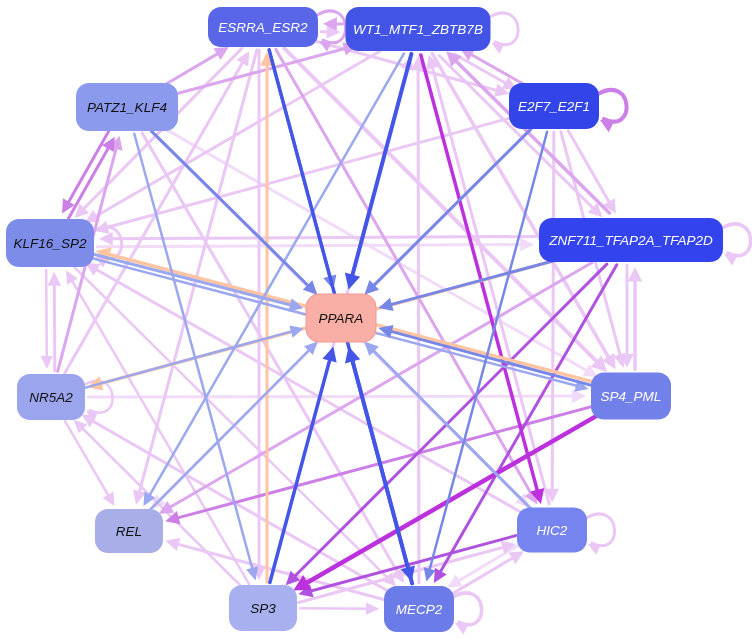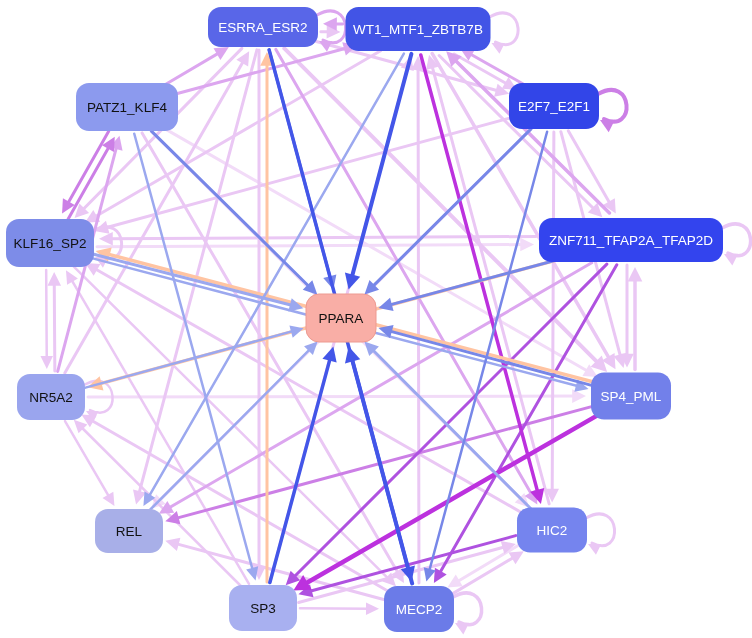--- a/index.html
+++ b/index.html
@@ -1,17 +1,17 @@
 <!DOCTYPE html>
 <html><head>
 <meta charset="utf-8">
 <style>
   html,body{margin:0;padding:0;background:#ffffff;}
   body{font-family:"Liberation Sans", sans-serif;}
-  #stage{position:relative;width:752px;height:638px;background:#ffffff;overflow:hidden;}
+  #stage{position:relative;width:752px;height:638px;background:#ffffff;overflow:hidden;font-style:italic;}
   svg{display:block;}
   .node-rect{}
   .node-label{pointer-events:none;}
 </style>
 </head>
 <body>
 
 <div id="stage">
   <svg id="net" xmlns="http://www.w3.org/2000/svg" width="752" height="638" viewBox="0 0 752 638" style="background: rgb(255, 255, 255);">
       <g>

